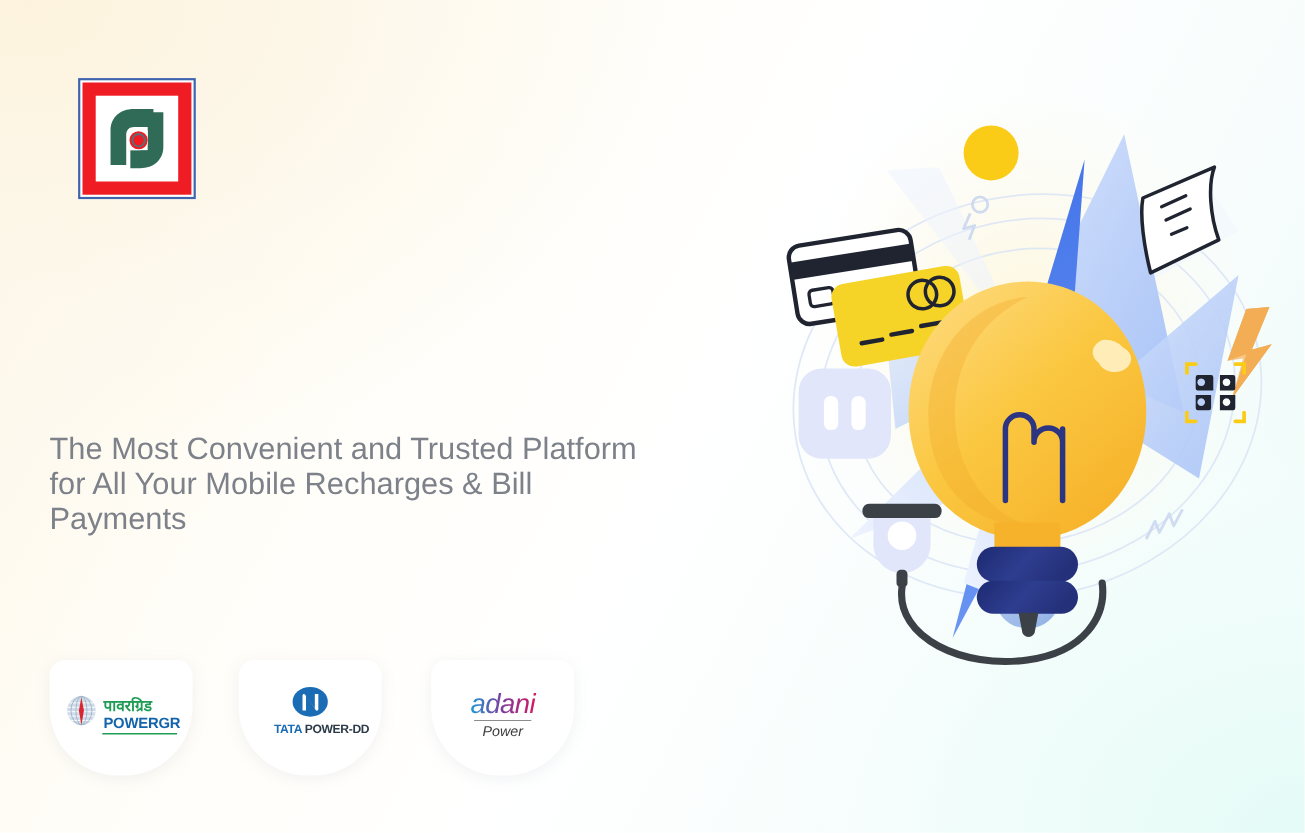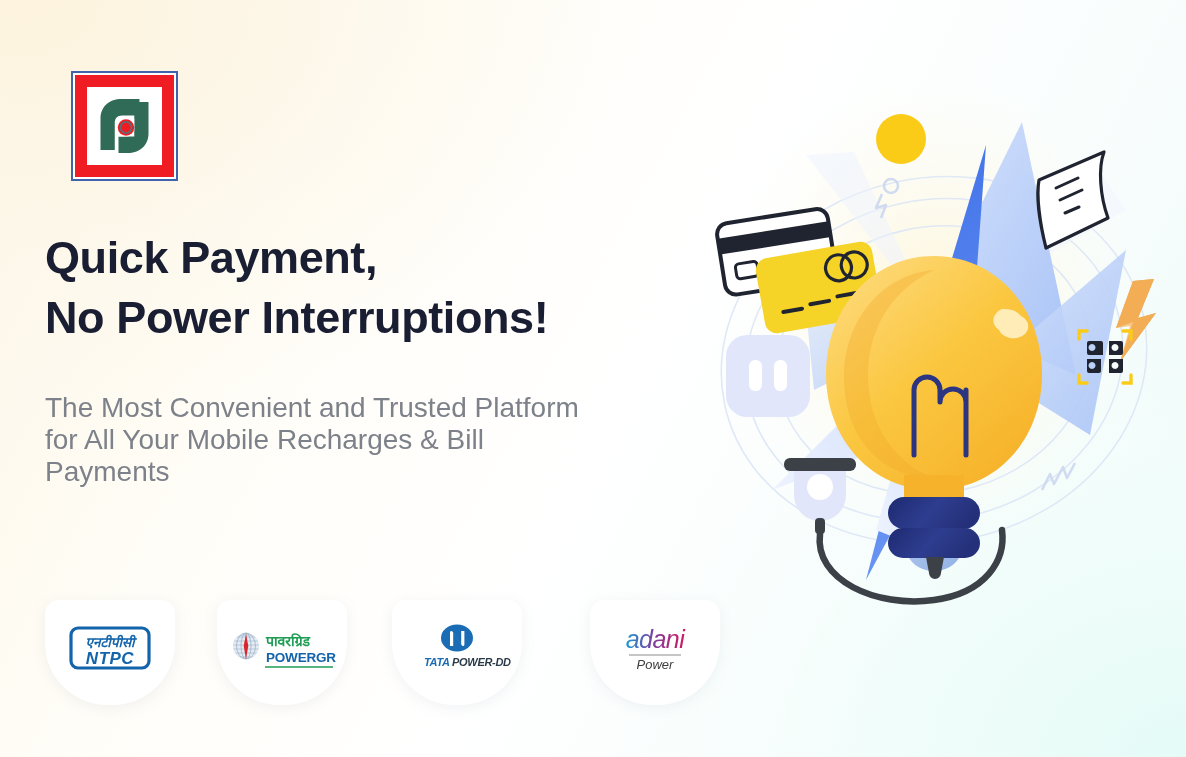--- a/index.html
+++ b/index.html
@@ -80,38 +80,25 @@
         <path d="M18 82 L18 40 C18 24 30 14 46 14 L70 14 L70 36 L47 36 C40 36 37 40 37 46 L37 82 Z" fill="#2f6b56"></path>
         <path d="M82 18 L82 60 C82 76 70 86 54 86 L42 86 L42 64 L53 64 C60 64 63 60 63 54 L63 18 Z" fill="#2f6b56"></path>
         <rect x="42" y="40" width="21" height="24" fill="#ffffff"></rect>
         <circle cx="52" cy="52" r="11" fill="#ef1c24"></circle>
         <circle cx="52" cy="52" r="7.5" fill="none" stroke="#5d6d73" stroke-width="2.4"></circle>
         <circle cx="52" cy="52" r="5" fill="#ef1c24"></circle>
       </svg>
     </div>
   </div>
 
-  <h1 id="headline">
-    <span>Quick Payment,</span>
-    <span class="l2">No Power Interruptions!</span>
-  </h1>
 
   <p id="subtitle">The Most Convenient and Trusted Platform for All Your Mobile Recharges &amp; Bill Payments</p>
 
   <div id="partners">
 
-    <div class="partner-card">
-      <div class="plogo">
-        <svg viewBox="0 0 108 52">
-          <rect x="15" y="6" width="78" height="40" rx="7" fill="none" stroke="#1464ab" stroke-width="3.2"></rect>
-          <text x="54" y="25" text-anchor="middle" font-family="'Liberation Sans',sans-serif" font-size="13.5" font-weight="bold" font-style="italic" fill="#1464ab">एनटीपीसी</text>
-          <text x="54" y="42" text-anchor="middle" font-family="'Liberation Sans',sans-serif" font-size="17" font-weight="bold" font-style="italic" fill="#1464ab" letter-spacing="0.5">NTPC</text>
-        </svg>
-      </div>
-    </div>
 
     <div class="partner-card">
       <div class="plogo">
         <svg viewBox="0 0 108 52">
           <g>
             <circle cx="18" cy="24" r="13" fill="#cfdbe8"></circle>
             <g stroke="#ffffff" stroke-width="1" opacity="0.9">
               <line x1="7" y1="17" x2="29" y2="17"></line>
                 <line x1="5.5" y1="21" x2="30.5" y2="21"></line>
               <line x1="5" y1="25" x2="31" y2="25"></line>

